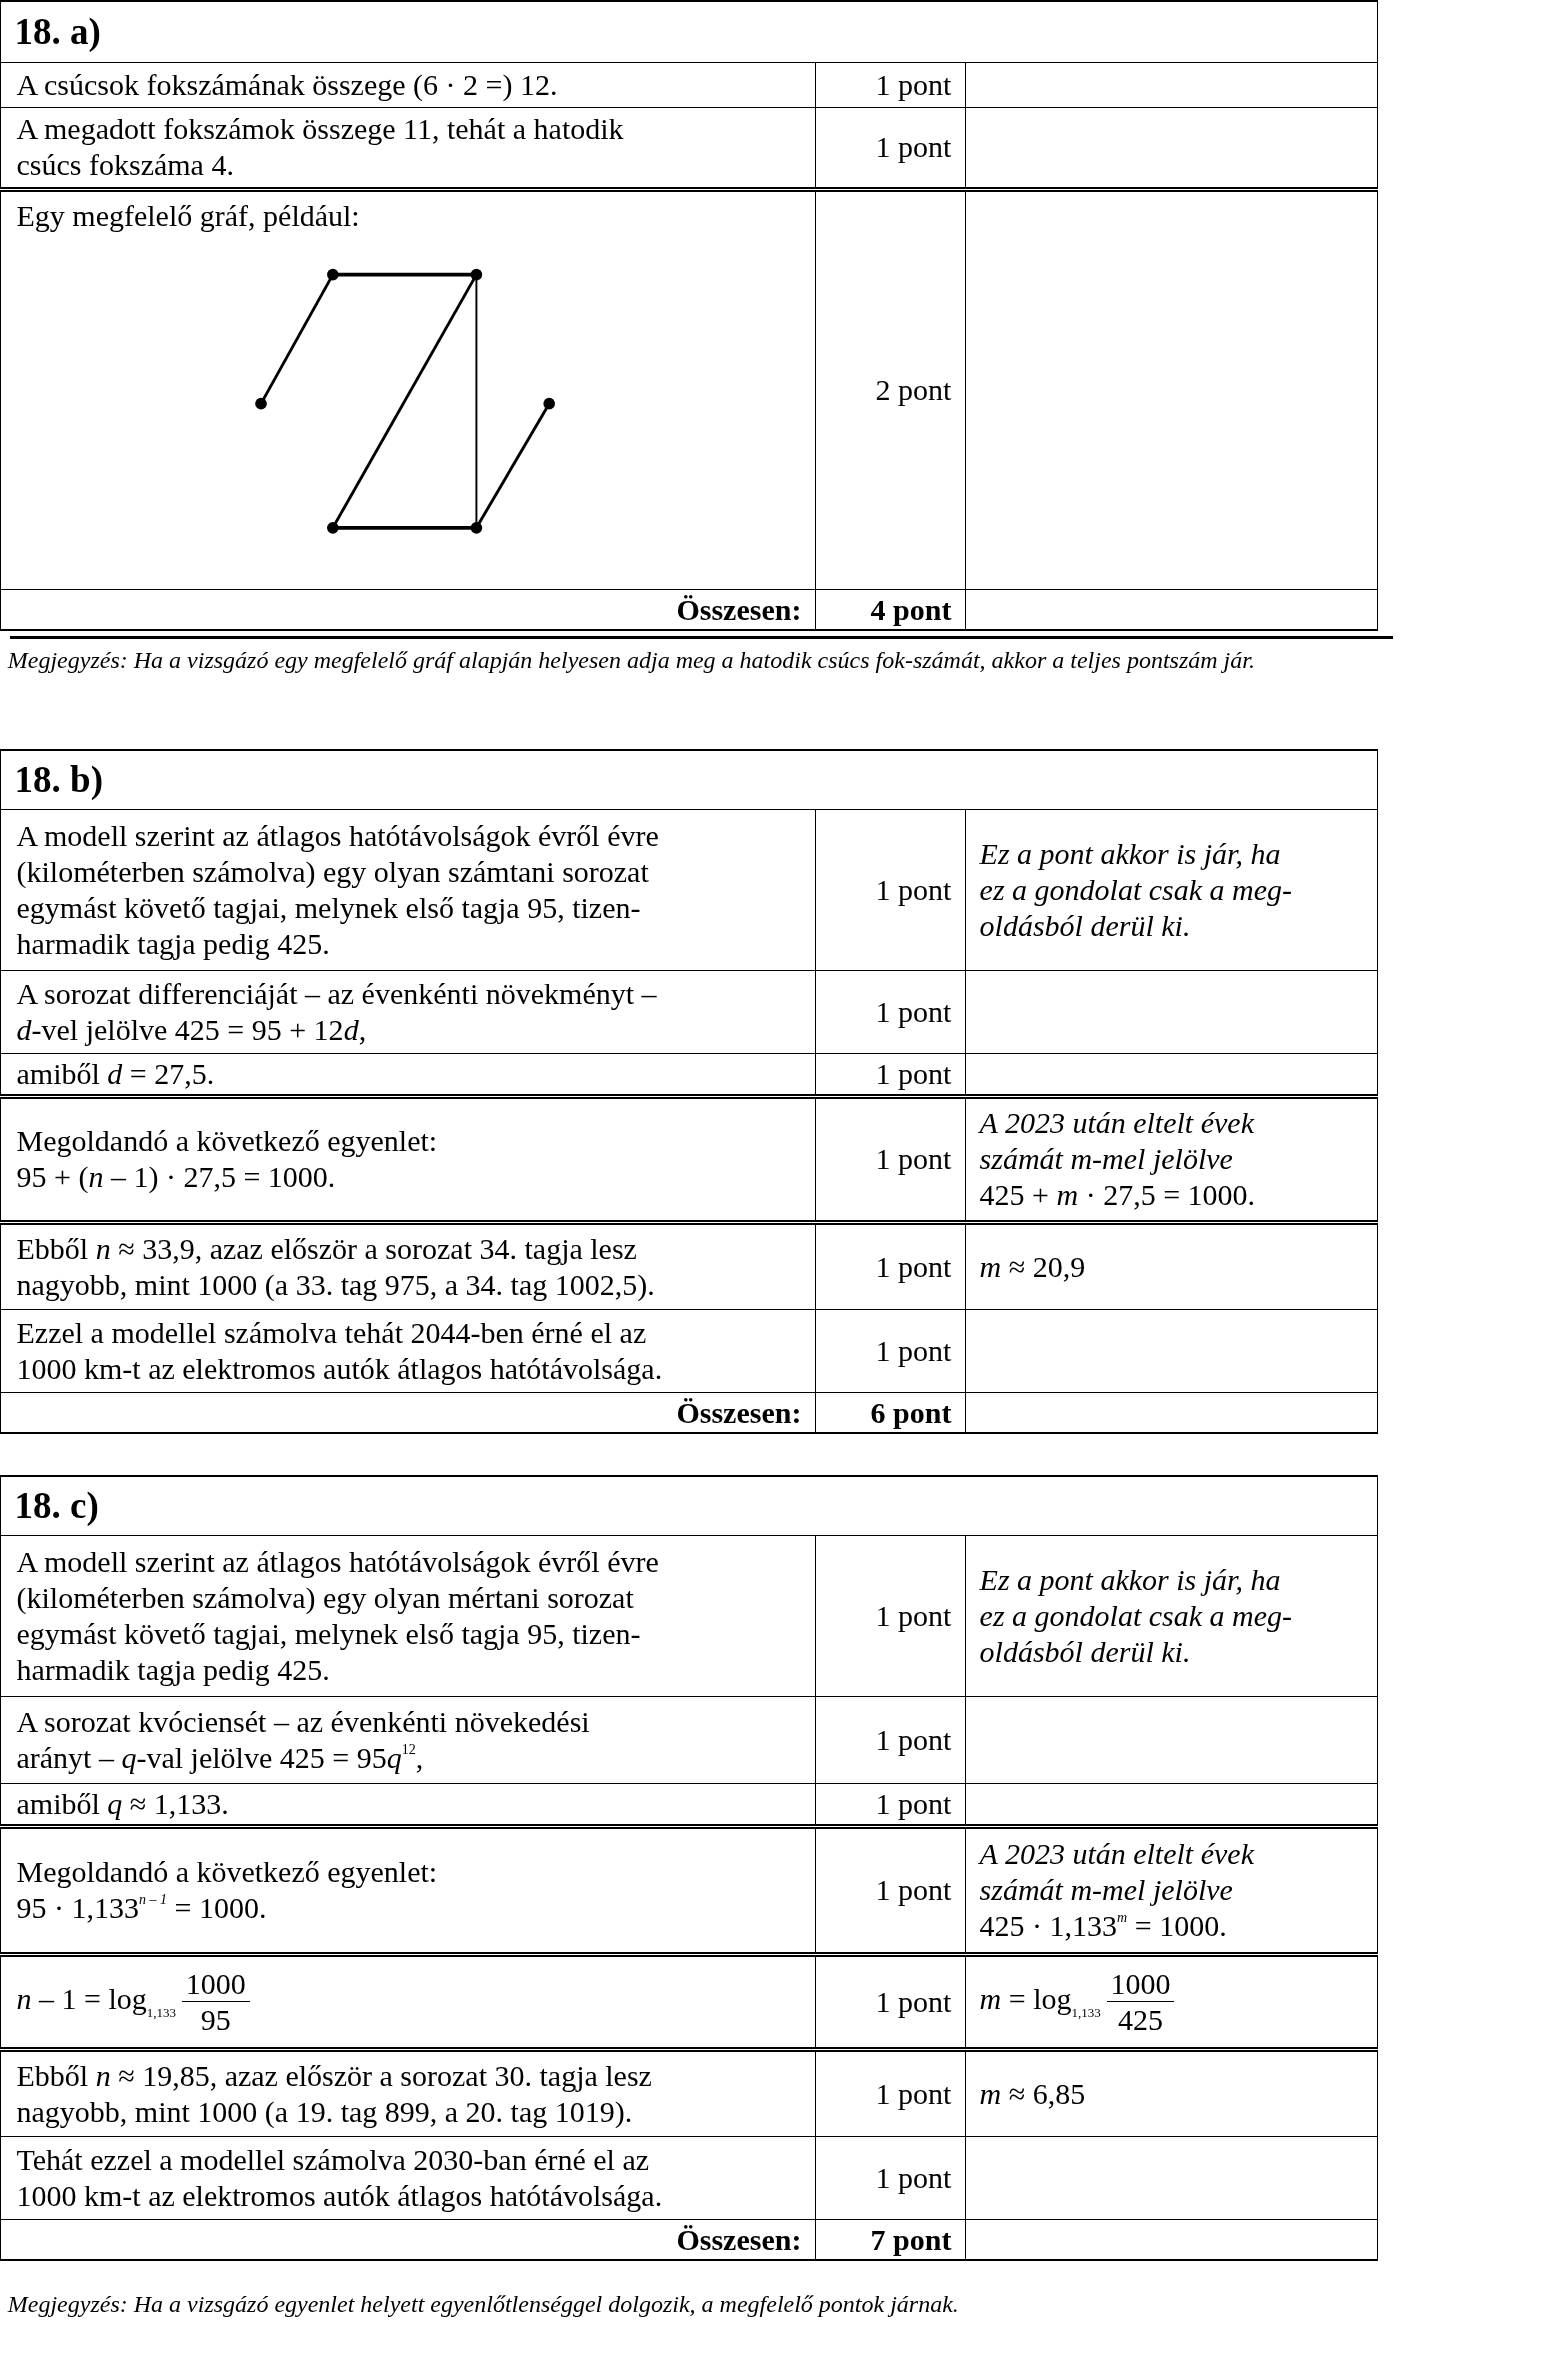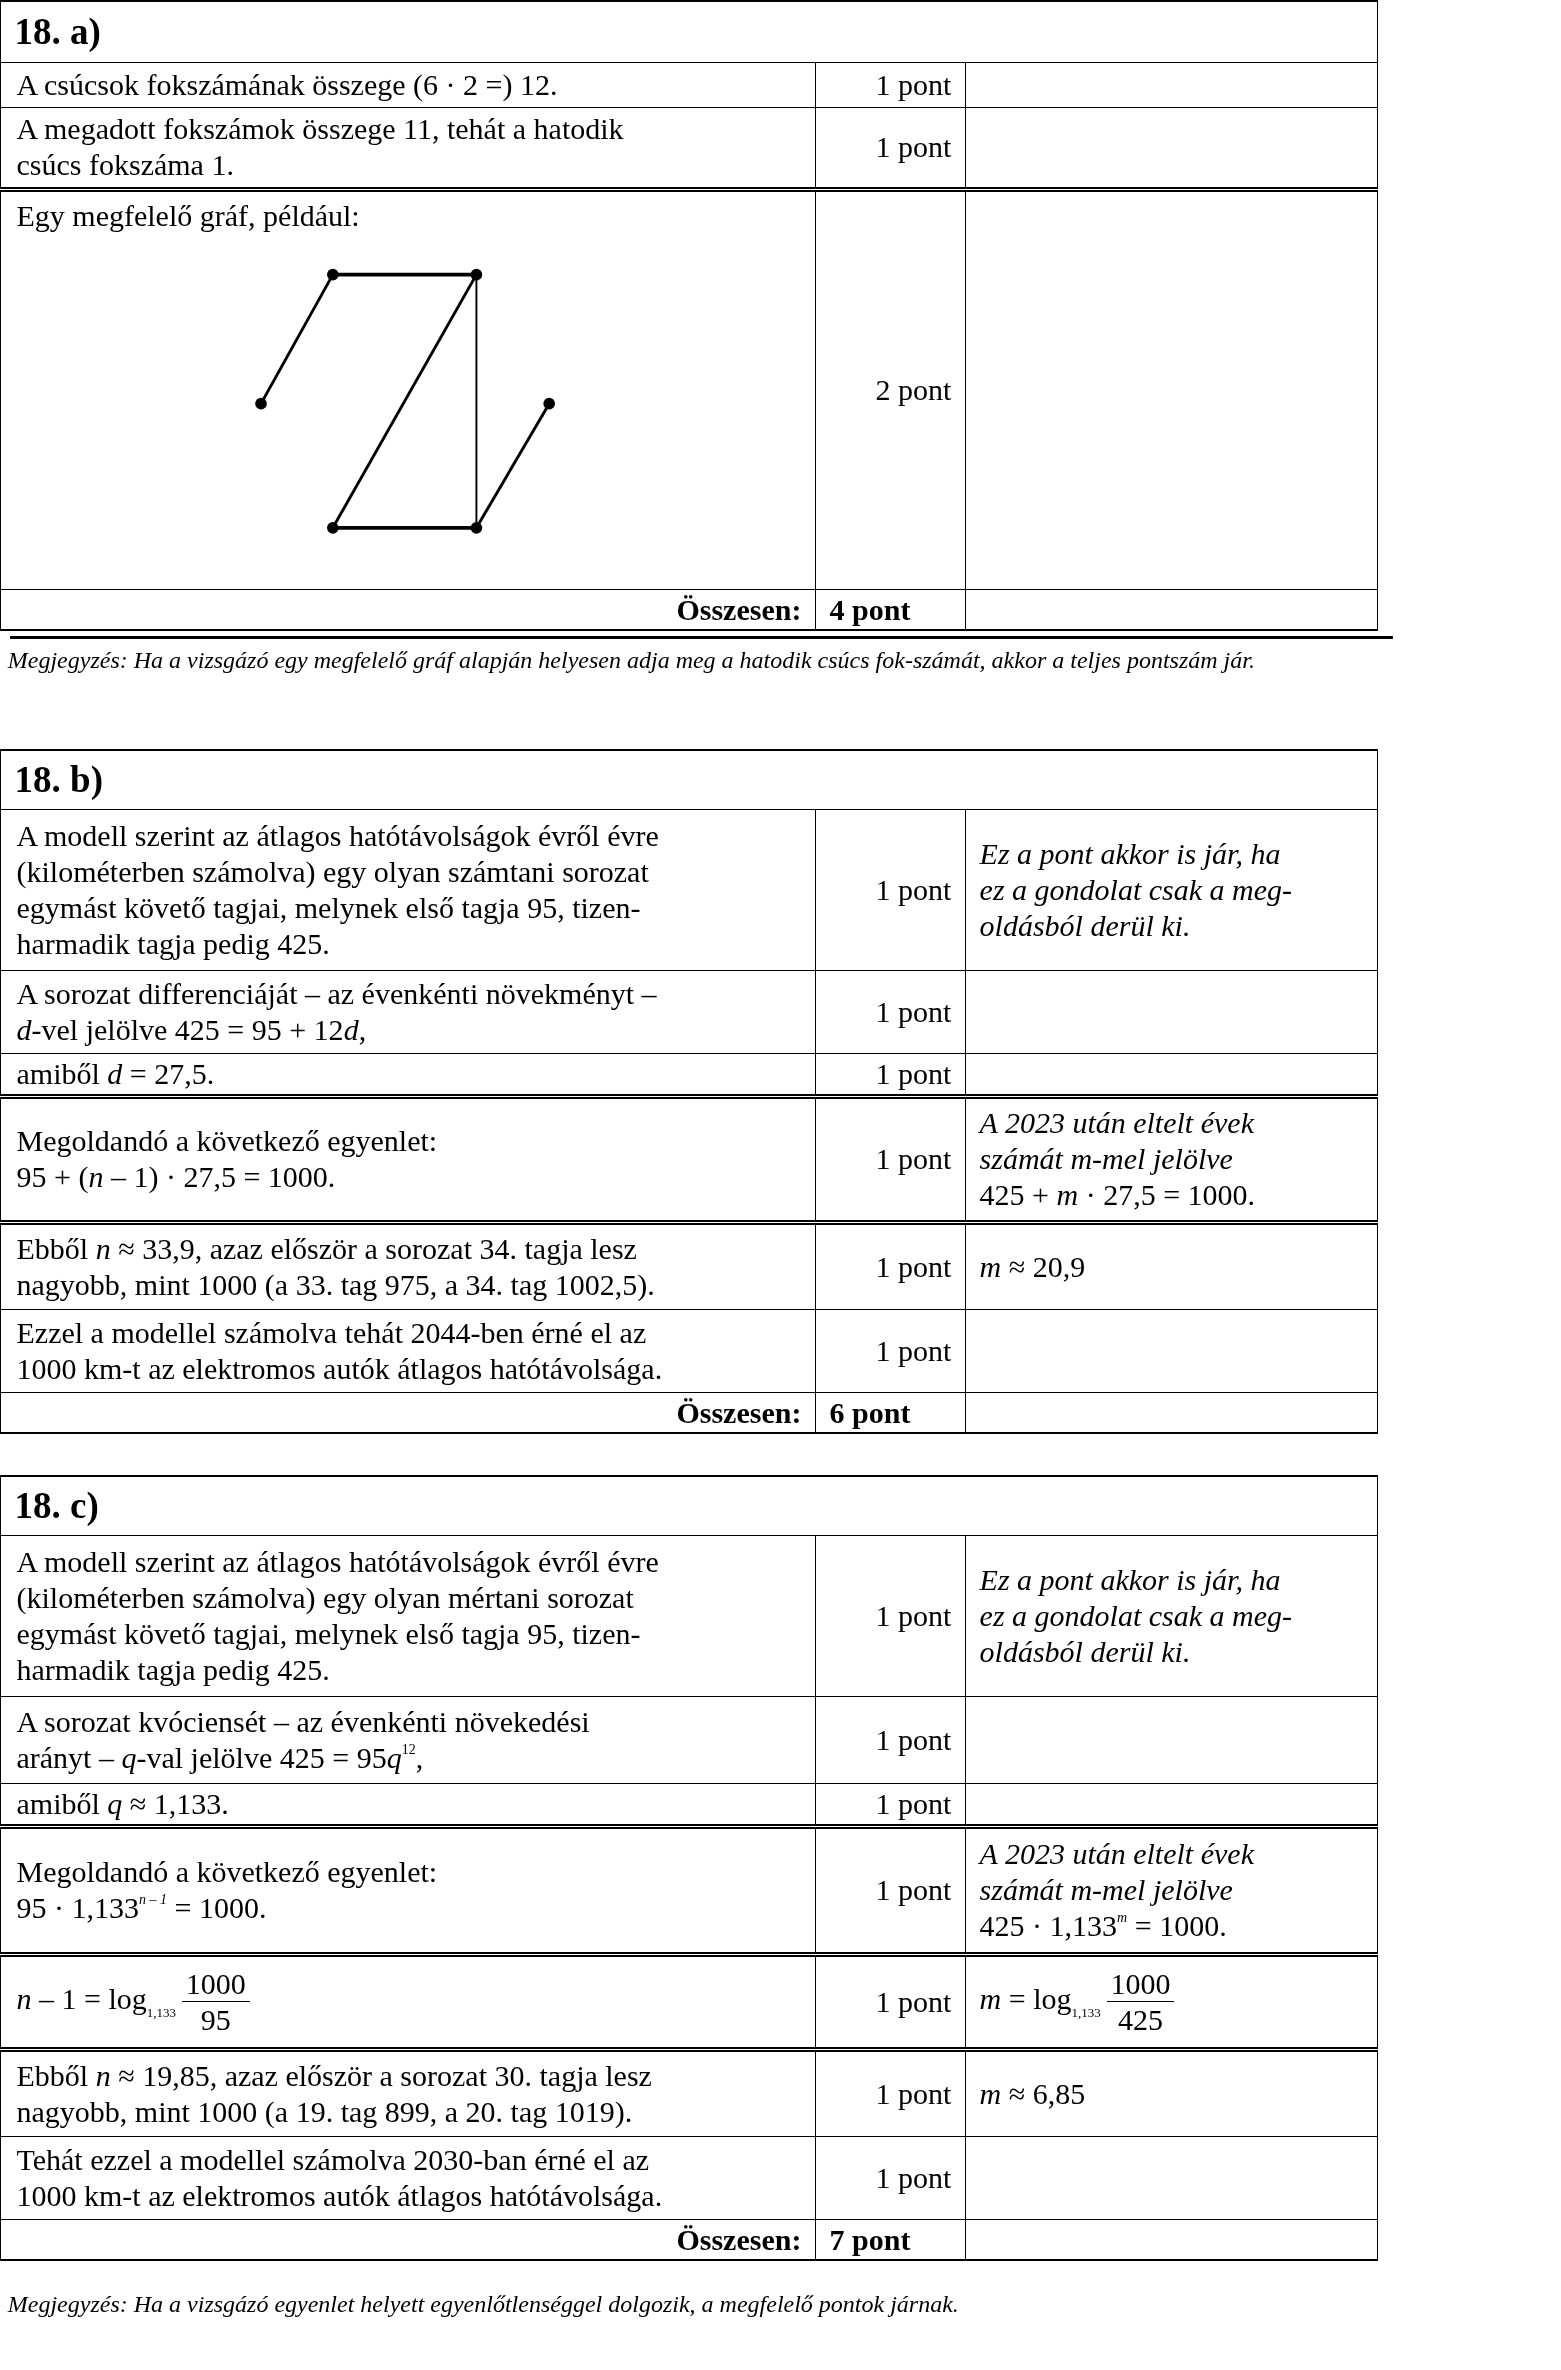--- a/index.html
+++ b/index.html
@@ -33,21 +33,21 @@
     font-weight: bold;
     font-size: 37px;
     padding: 3.9px 13.6px !important;
     border-top: 2.9px solid #000 !important;
     height: 50px;
   }
   td.pts { text-align: right; white-space: nowrap; padding-right: 13.6px !important; }
   td.note { font-style: italic; padding-left: 13.6px !important; }
   td.step { padding-left: 15.5px !important; }
   td.total-label { text-align: right; font-weight: bold; }
-  td.total-pts { font-weight: bold; }
+  td.total-pts { text-align: right; font-weight: bold; }
   tr.dbl td { border-top: 5.8px double #000; }
   tr.bot td { border-bottom: 2.9px solid #000; }
   i.v { font-style: italic; }
   sup.e { font-size: 14px; vertical-align: 13.6px; line-height: 0; }
   sub.b { font-size: 13px; vertical-align: -7.8px; line-height: 0; }
   .frac { display: inline-block; vertical-align: middle; text-align: center; margin-left: 5.8px; }
   .frac .num { display: block; padding: 0 3.9px; border-bottom: 1.9px solid #000; line-height: 35px; }
   .frac .den { display: block; padding: 0 3.9px; line-height: 35px; }
   .remark {
     position: absolute;
@@ -78,21 +78,21 @@
       <td class="head" colspan="3" style="height:52px;">18. a)</td>
     </tr>
     <tr style="height:45px;">
       <td class="step">A csúcsok fokszámának összege (6 · 2 =) 12.</td>
       <td class="pts">1 pont</td>
       <td class="note"></td>
     </tr>
     <tr style="height:82px;">
       <td class="step">
         <div>A megadott fokszámok összege 11, tehát a hatodik</div>
-        <div>csúcs fokszáma 1.</div>
+        <div>csúcs fokszáma 4.</div>
       </td>
       <td class="pts">1 pont</td>
       <td class="note"></td>
     </tr>
     <tr class="dbl" style="height:400px;">
       <td class="graph-cell">
         <span class="label">Egy megfelelő gráf, például:</span>
         <svg class="graph-svg" width="815" height="400" viewBox="0 0 840 412">
           <g stroke="#000" stroke-width="3" fill="none">
             <line x1="268" y1="218" x2="342" y2="85"></line>

